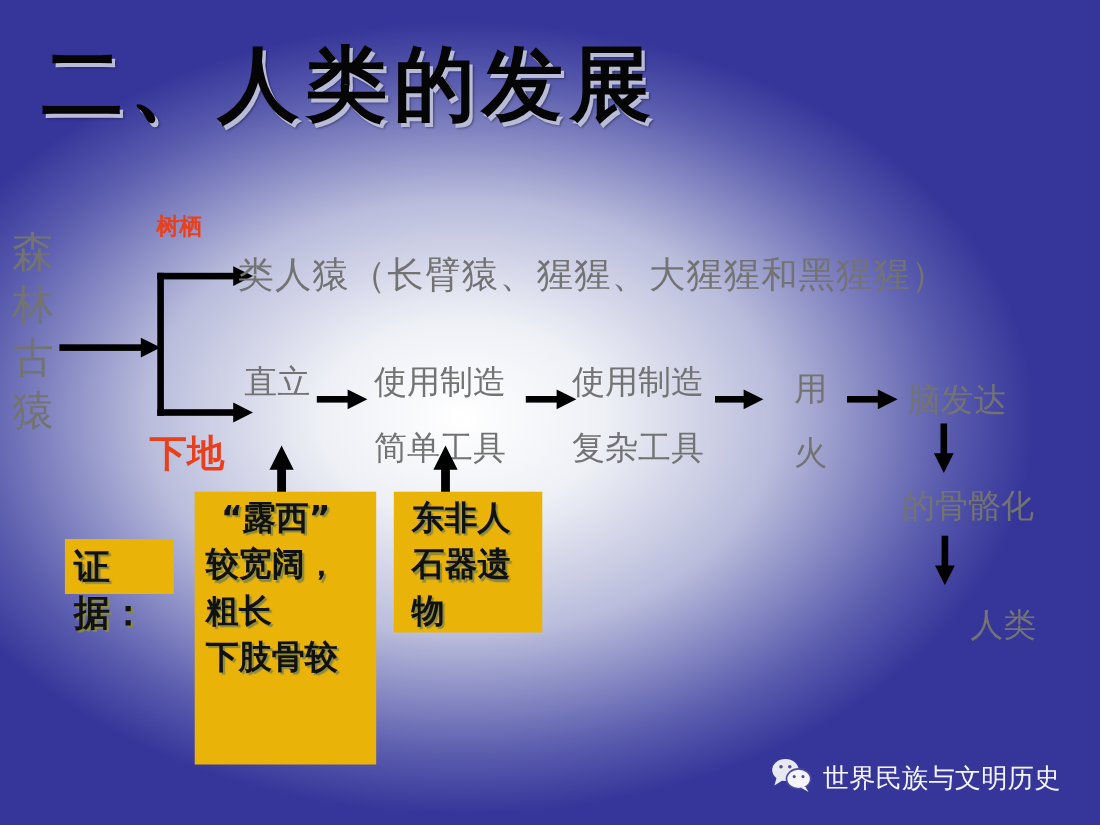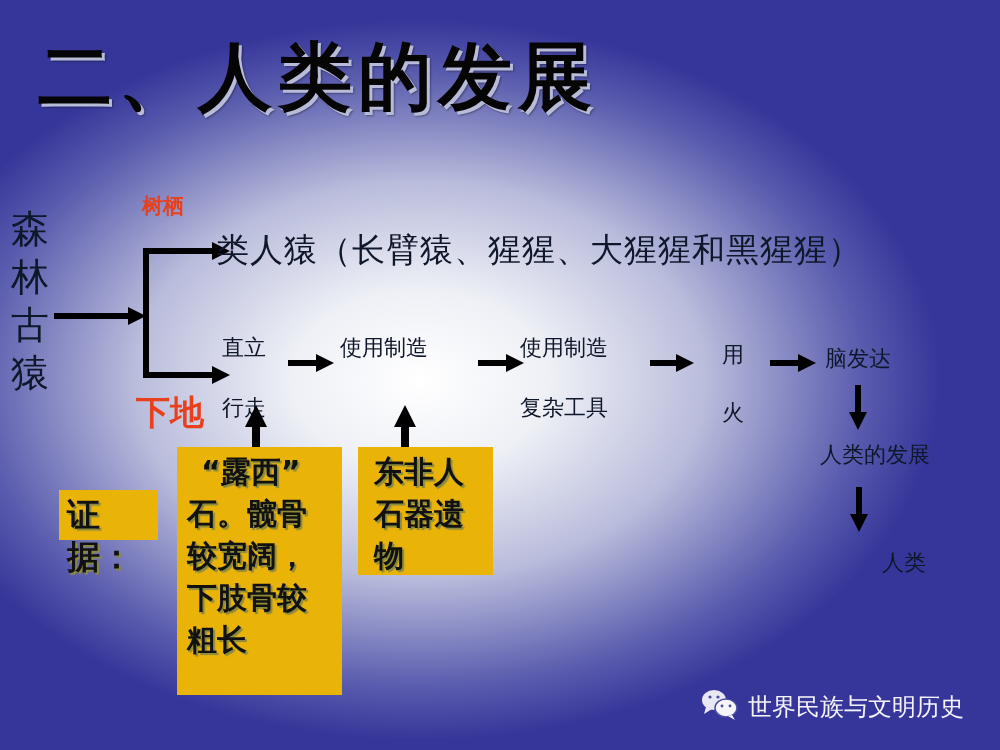--- a/index.html
+++ b/index.html
@@ -4,25 +4,25 @@
 <style>
   html,body{margin:0;padding:0;}
   body{width:1000px;height:750px;overflow:hidden;position:relative;
     font-family:"DejaVu Sans","Liberation Sans",sans-serif;}
   .bg{position:absolute;left:0;top:0;width:1000px;height:750px;
     background:radial-gradient(ellipse 520px 360px at 420px 380px,#ffffff 0%,#eef0f6 25%,#b9bcdb 55%,#5a5cae 85%,#36369a 100%);}
   .abs{position:absolute;white-space:nowrap;}
   .title{left:38px;top:28px;font-size:74px;font-weight:bold;color:#050505;
     letter-spacing:6px;text-shadow:3px 3px 0 #b8bcd8,4px 4px 2px rgba(0,0,0,.35);
     font-family:"DejaVu Serif","Liberation Serif",serif;}
-  .blue{color:#0f172a;}
+  .blue{color:#737373;}
   .red{color:#e8401c;font-weight:bold;font-family:"DejaVu Serif","Liberation Serif",serif;}
   .vert{font-size:38px;line-height:48px;width:44px;text-align:center;}
   .t34{font-size:33px;}
-  .t30{font-size:22px;}
+  .t30{font-size:30px;}
   .line{position:absolute;background:#000;}
   .ah-r{position:absolute;width:0;height:0;border-top:9px solid transparent;border-bottom:9px solid transparent;border-left:18px solid #000;}
   .ah-d{position:absolute;width:0;height:0;border-left:9px solid transparent;border-right:9px solid transparent;border-top:18px solid #000;}
   .ah-u{position:absolute;width:0;height:0;border-left:11px solid transparent;border-right:11px solid transparent;border-bottom:22px solid #000;}
   .ybox{position:absolute;background:#eab308;color:#111;font-weight:bold;font-size:30px;line-height:42px;
     text-shadow:2px 2px 1px #8a8a40;box-sizing:border-box;}
   .wm{left:700px;top:687px;color:#f4f4fa;font-size:24px;display:flex;align-items:center;gap:8px;}
 </style>
 </head>
 <body>
@@ -44,27 +44,27 @@
 <div class="line" style="left:143px;top:372px;width:70px;height:6px;"></div>
 <div class="ah-r" style="left:212px;top:366px;"></div>
 
 <div class="abs red" style="left:142px;top:192px;font-size:21px;">树栖</div>
 <div class="abs red" style="left:136px;top:390px;font-size:34px;">下地</div>
 
 <div class="abs blue t34" style="left:216px;top:228px;letter-spacing:1px;">类人猿（长臂猿、猩猩、大猩猩和黑猩猩）</div>
 
 <div class="abs blue t30" style="left:222px;top:318px;line-height:60px;">
   <div>直立</div>
-  <div>行走</div>
 </div>
 <div class="line" style="left:288px;top:360px;width:30px;height:6px;"></div>
 <div class="ah-r" style="left:316px;top:354px;"></div>
 
 <div class="abs blue t30" style="left:340px;top:318px;line-height:60px;">
   <div>使用制造</div>
+  <div>简单工具</div>
 </div>
 <div class="line" style="left:478px;top:360px;width:30px;height:6px;"></div>
 <div class="ah-r" style="left:506px;top:354px;"></div>
 
 <div class="abs blue t30" style="left:520px;top:318px;line-height:60px;">
   <div>使用制造</div>
   <div>复杂工具</div>
 </div>
 <div class="line" style="left:650px;top:360px;width:28px;height:6px;"></div>
 <div class="ah-r" style="left:676px;top:354px;"></div>
@@ -73,36 +73,35 @@
   <div>用</div>
   <div>火</div>
 </div>
 <div class="line" style="left:770px;top:360px;width:30px;height:6px;"></div>
 <div class="ah-r" style="left:798px;top:354px;"></div>
 
 <div class="abs blue t30" style="left:825px;top:344px;">脑发达</div>
 <div class="line" style="left:855px;top:385px;width:6px;height:30px;"></div>
 <div class="ah-d" style="left:849px;top:412px;"></div>
 
-<div class="abs blue t30" style="left:820px;top:440px;">人类的发展</div>
+<div class="abs blue t30" style="left:820px;top:440px;">的骨骼化</div>
 <div class="line" style="left:856px;top:487px;width:6px;height:30px;"></div>
 <div class="ah-d" style="left:850px;top:514px;"></div>
 
 <div class="abs blue t30" style="left:882px;top:548px;">人类</div>
 
 <div class="ybox" style="left:59px;top:490px;width:99px;height:50px;padding:4px 8px;font-size:33px;">证据：</div>
 
 <div class="line" style="left:252px;top:424px;width:8px;height:24px;"></div>
 <div class="ah-u" style="left:245px;top:405px;"></div>
 <div class="ybox" style="left:177px;top:447px;width:165px;height:248px;padding:4px 10px;">
   <div style="padding-left:14px;">“露西”</div>
-  <div>石。髋骨</div>
   <div>较宽阔，</div>
+  <div>粗长</div>
   <div>下肢骨较</div>
-  <div>粗长</div>
 </div>
 
 <div class="line" style="left:401px;top:424px;width:8px;height:24px;"></div>
 <div class="ah-u" style="left:394px;top:405px;"></div>
 <div class="ybox" style="left:358px;top:447px;width:135px;height:128px;padding:4px 16px;">
   <div>东非人</div>
   <div>石器遗</div>
   <div>物</div>
 </div>
 

